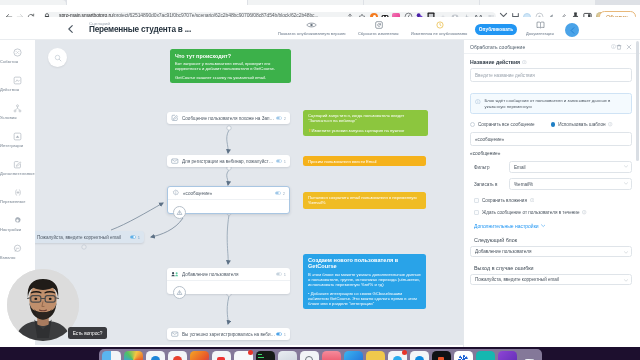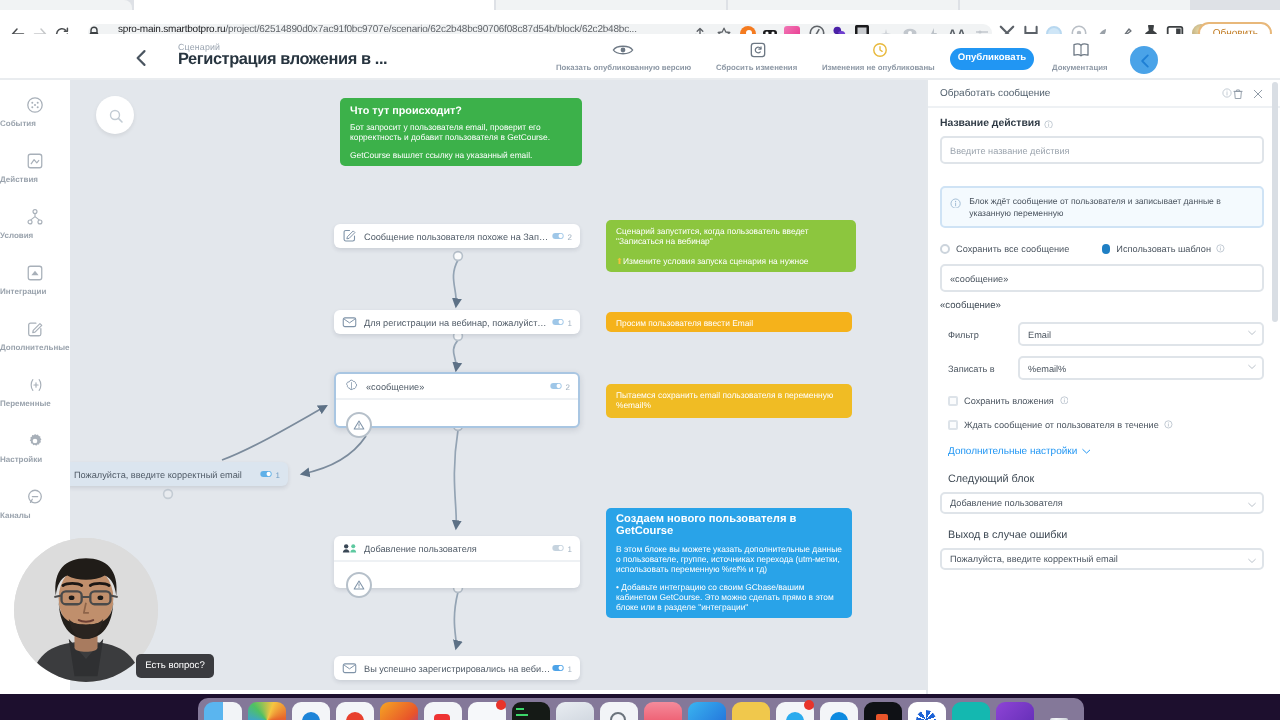--- a/index.html
+++ b/index.html
@@ -197,21 +197,21 @@
       </svg>
     <div class="ext" style="left:596px;top:7.2px;width:9px;height:9px;border-radius:50%;background:radial-gradient(circle at 40% 35%,#e8d9a8,#9b8a5d);"></div>
     <div class="updbtn"><span>Обновить</span></div>
   </div>
 
   <div class="apphdr">
     <svg class="backbtn" viewBox="0 0 16 16">
         <path d="M10 2.5 L4.5 8 L10 13.5" stroke="#4a5560" stroke-width="1.7" fill="none" stroke-linecap="round" stroke-linejoin="round"></path>
       </svg>
     <div class="hdr-sub">Сценарий</div>
-    <div class="hdr-title">Регистрация вложения в ...</div>
+    <div class="hdr-title">Переменные студента в ...</div>
 
     <div class="hdr-act" style="left:278px;width:66px;">
       <div class="ic">
           <svg viewBox="0 0 24 16" style="width:11px;height:8px;">
             <path d="M1.5 8 C5 2.5 19 2.5 22.5 8 C19 13.5 5 13.5 1.5 8z" stroke="#6d7884" stroke-width="1.5" fill="none"></path>
             <circle cx="12" cy="8" r="2.6" fill="#6d7884"></circle>
           </svg>
         </div>
       <div class="lbl">Показать опубликованную версию</div>
     </div>

